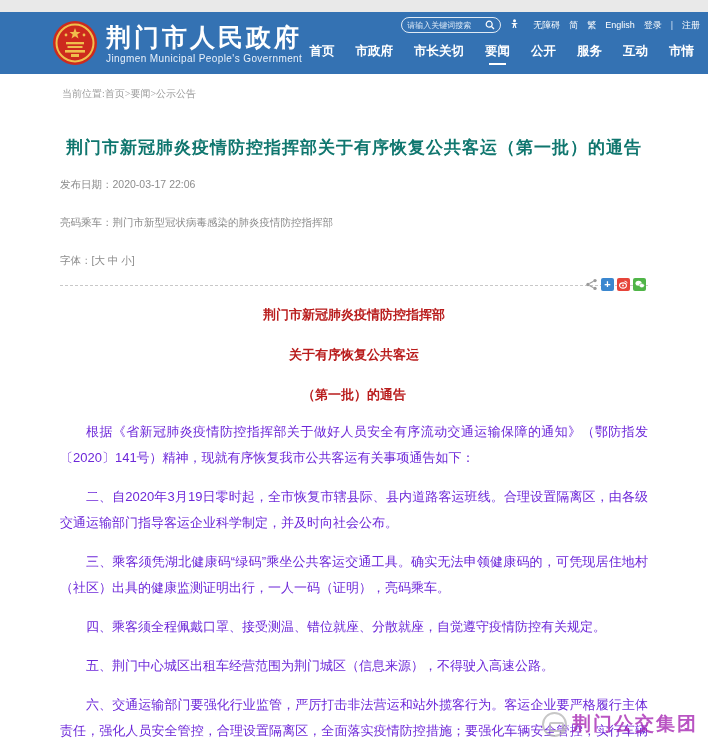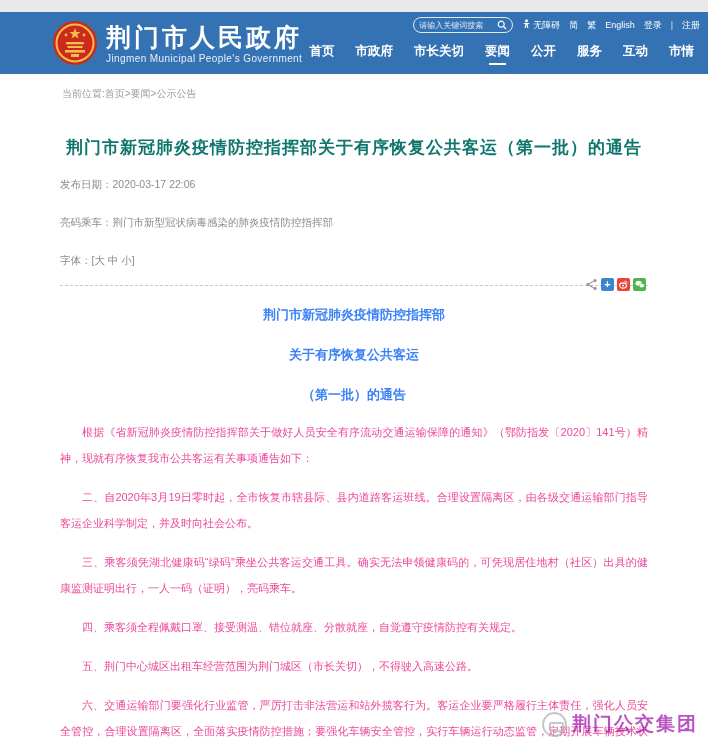--- a/index.html
+++ b/index.html
@@ -12,48 +12,48 @@
   .emblem { width: 46px; height: 46px; flex: 0 0 auto; }
   .brand-text { margin-left: 8px; }
   .site-title { font-size: 25px; font-weight: bold; letter-spacing: 3px; line-height: 28px; }
   .site-subtitle { font-size: 10px; color: #e8f0fa; letter-spacing: 0.4px; margin-top: 2px; }
 
   .header-right { position: absolute; right: 8px; top: 0; width: 420px; }
   .utility-row { display: flex; align-items: center; justify-content: flex-end; gap: 9px; padding-top: 5px; font-size: 9px; color: #fff; }
   .search-pill { display: flex; align-items: center; width: 100px; height: 16px; border: 1px solid rgba(255,255,255,0.85); border-radius: 9px; padding: 0 5px; }
   .search-input { flex: 1; background: transparent; border: none; outline: none; color: #fff; font-size: 8px; width: 70px; }
   .search-input::placeholder { color: #dce9f7; }
-  .util-item { display: flex; align-items: flex-start; gap: 2px; cursor: pointer; white-space: nowrap; }
+  .util-item { display: flex; align-items: flex-start; gap: 14px; cursor: pointer; white-space: nowrap; }
   .divider { color: #cfe0f2; }
 
   .nav-row { display: flex; justify-content: flex-end; gap: 21px; padding: 10px 6px 0 0; font-size: 12.5px; font-weight: bold; }
   .nav-item { position: relative; cursor: pointer; white-space: nowrap; padding-bottom: 6px; }
   .nav-item.active::after { content: ""; position: absolute; left: 15%; right: 15%; bottom: 1px; border-bottom: 2px solid #fff; }
 
   
-  .breadcrumb { margin: 13px 0 0 62px; font-size: 10px; color: #9a9a9a; }
+  .breadcrumb { margin: 13px 0 0 62px; font-size: 10px; color: #9a9a9a; font-family: Liberation Serif, serif; }
 
   
   .article { padding: 0 60px; position: relative; }
   .article-title { margin-top: 35px; text-align: center; font-size: 17px; font-weight: bold; color: #0f766e; letter-spacing: 1px; }
   .meta-row { margin-top: 19px; display: flex; justify-content: center; gap: 24px; font-size: 10.5px; color: #8c8c8c; white-space: nowrap; flex-direction: column; }
   .meta-item span { color: #8c8c8c; }
   .meta-font { cursor: pointer; }
 
   .separator { margin-top: 17px; border-top: 1px dashed #c8c8c8; position: relative; }
   .share-bar { position: absolute; right: 2px; top: -8px; display: flex; align-items: center; gap: 3px; }
   .share-glyph { width: 13px; height: 13px; }
   .icon-box { width: 13px; height: 13px; border-radius: 2px; display: flex; align-items: center; justify-content: center; }
   .icon-plus { background: #3b87cf; color: #fff; font-size: 11px; font-weight: bold; line-height: 11px; }
   .icon-weibo { background: #e6453a; }
   .icon-wechat { background: #50b548; }
 
-  .doc-heading { margin-top: 18px; text-align: center; font-size: 13px; font-weight: bold; color: #3b82f6; line-height: 22px; }
+  .doc-heading { margin-top: 18px; text-align: center; font-size: 13px; font-weight: bold; color: #b91c1c; line-height: 22px; }
   .doc-body { margin-top: 10px; }
-  .doc-body p { font-size: 11px; color: #ec4899; line-height: 26px; text-indent: 2em; text-align: justify; margin-top: 13px; }
+  .doc-body p { font-size: 13px; color: #6d28d9; line-height: 26px; text-indent: 2em; text-align: justify; margin-top: 13px; }
 
   
   .watermark { position: absolute; right: 10px; bottom: 14px; display: flex; align-items: center; gap: 5px; color: #a21caf; opacity: 0.75; pointer-events: none; }
   .wm-logo { width: 25px; height: 25px; border: 2px solid #b5b5b5; border-radius: 50%; position: relative; }
   .wm-logo::after { content: ""; position: absolute; left: 5px; top: 8px; width: 11px; height: 6px; border: 2px solid #b5b5b5; border-radius: 2px; }
   .wm-text { font-size: 19px; font-weight: bold; letter-spacing: 2px; }
 
   .bottom-line { position: absolute; left: 0; right: 0; bottom: 3px; height: 3px; background: #b9d2e8; }
 </style>
 </head>
@@ -162,21 +162,21 @@
 
     <div class="doc-heading">荆门市新冠肺炎疫情防控指挥部</div>
     <div class="doc-heading">关于有序恢复公共客运</div>
     <div class="doc-heading">（第一批）的通告</div>
 
     <div class="doc-body">
       <p>根据《省新冠肺炎疫情防控指挥部关于做好人员安全有序流动交通运输保障的通知》（鄂防指发〔2020〕141号）精神，现就有序恢复我市公共客运有关事项通告如下：</p>
       <p>二、自2020年3月19日零时起，全市恢复市辖县际、县内道路客运班线。合理设置隔离区，由各级交通运输部门指导客运企业科学制定，并及时向社会公布。</p>
       <p>三、乘客须凭湖北健康码“绿码”乘坐公共客运交通工具。确实无法申领健康码的，可凭现居住地村（社区）出具的健康监测证明出行，一人一码（证明），亮码乘车。</p>
       <p>四、乘客须全程佩戴口罩、接受测温、错位就座、分散就座，自觉遵守疫情防控有关规定。</p>
-      <p>五、荆门中心城区出租车经营范围为荆门城区（市长关切），不得驶入高速公路。</p>
+      <p>五、荆门中心城区出租车经营范围为荆门城区（信息来源），不得驶入高速公路。</p>
       <p>六、交通运输部门要强化行业监管，严厉打击非法营运和站外揽客行为。客运企业要严格履行主体责任，强化人员安全管控，合理设置隔离区，全面落实疫情防控措施；要强化车辆安全管控，实行车辆运行动态监管，定期开展车辆技术状况检查，严防疲劳驾驶和超速、超员等违法违规行为，确保乘客安全有序出行。</p>
     </div>
 
   </div>
 
   <div class="watermark">
     <span class="wm-logo"></span>
     <span class="wm-text">荆门公交集团</span>
   </div>
 

